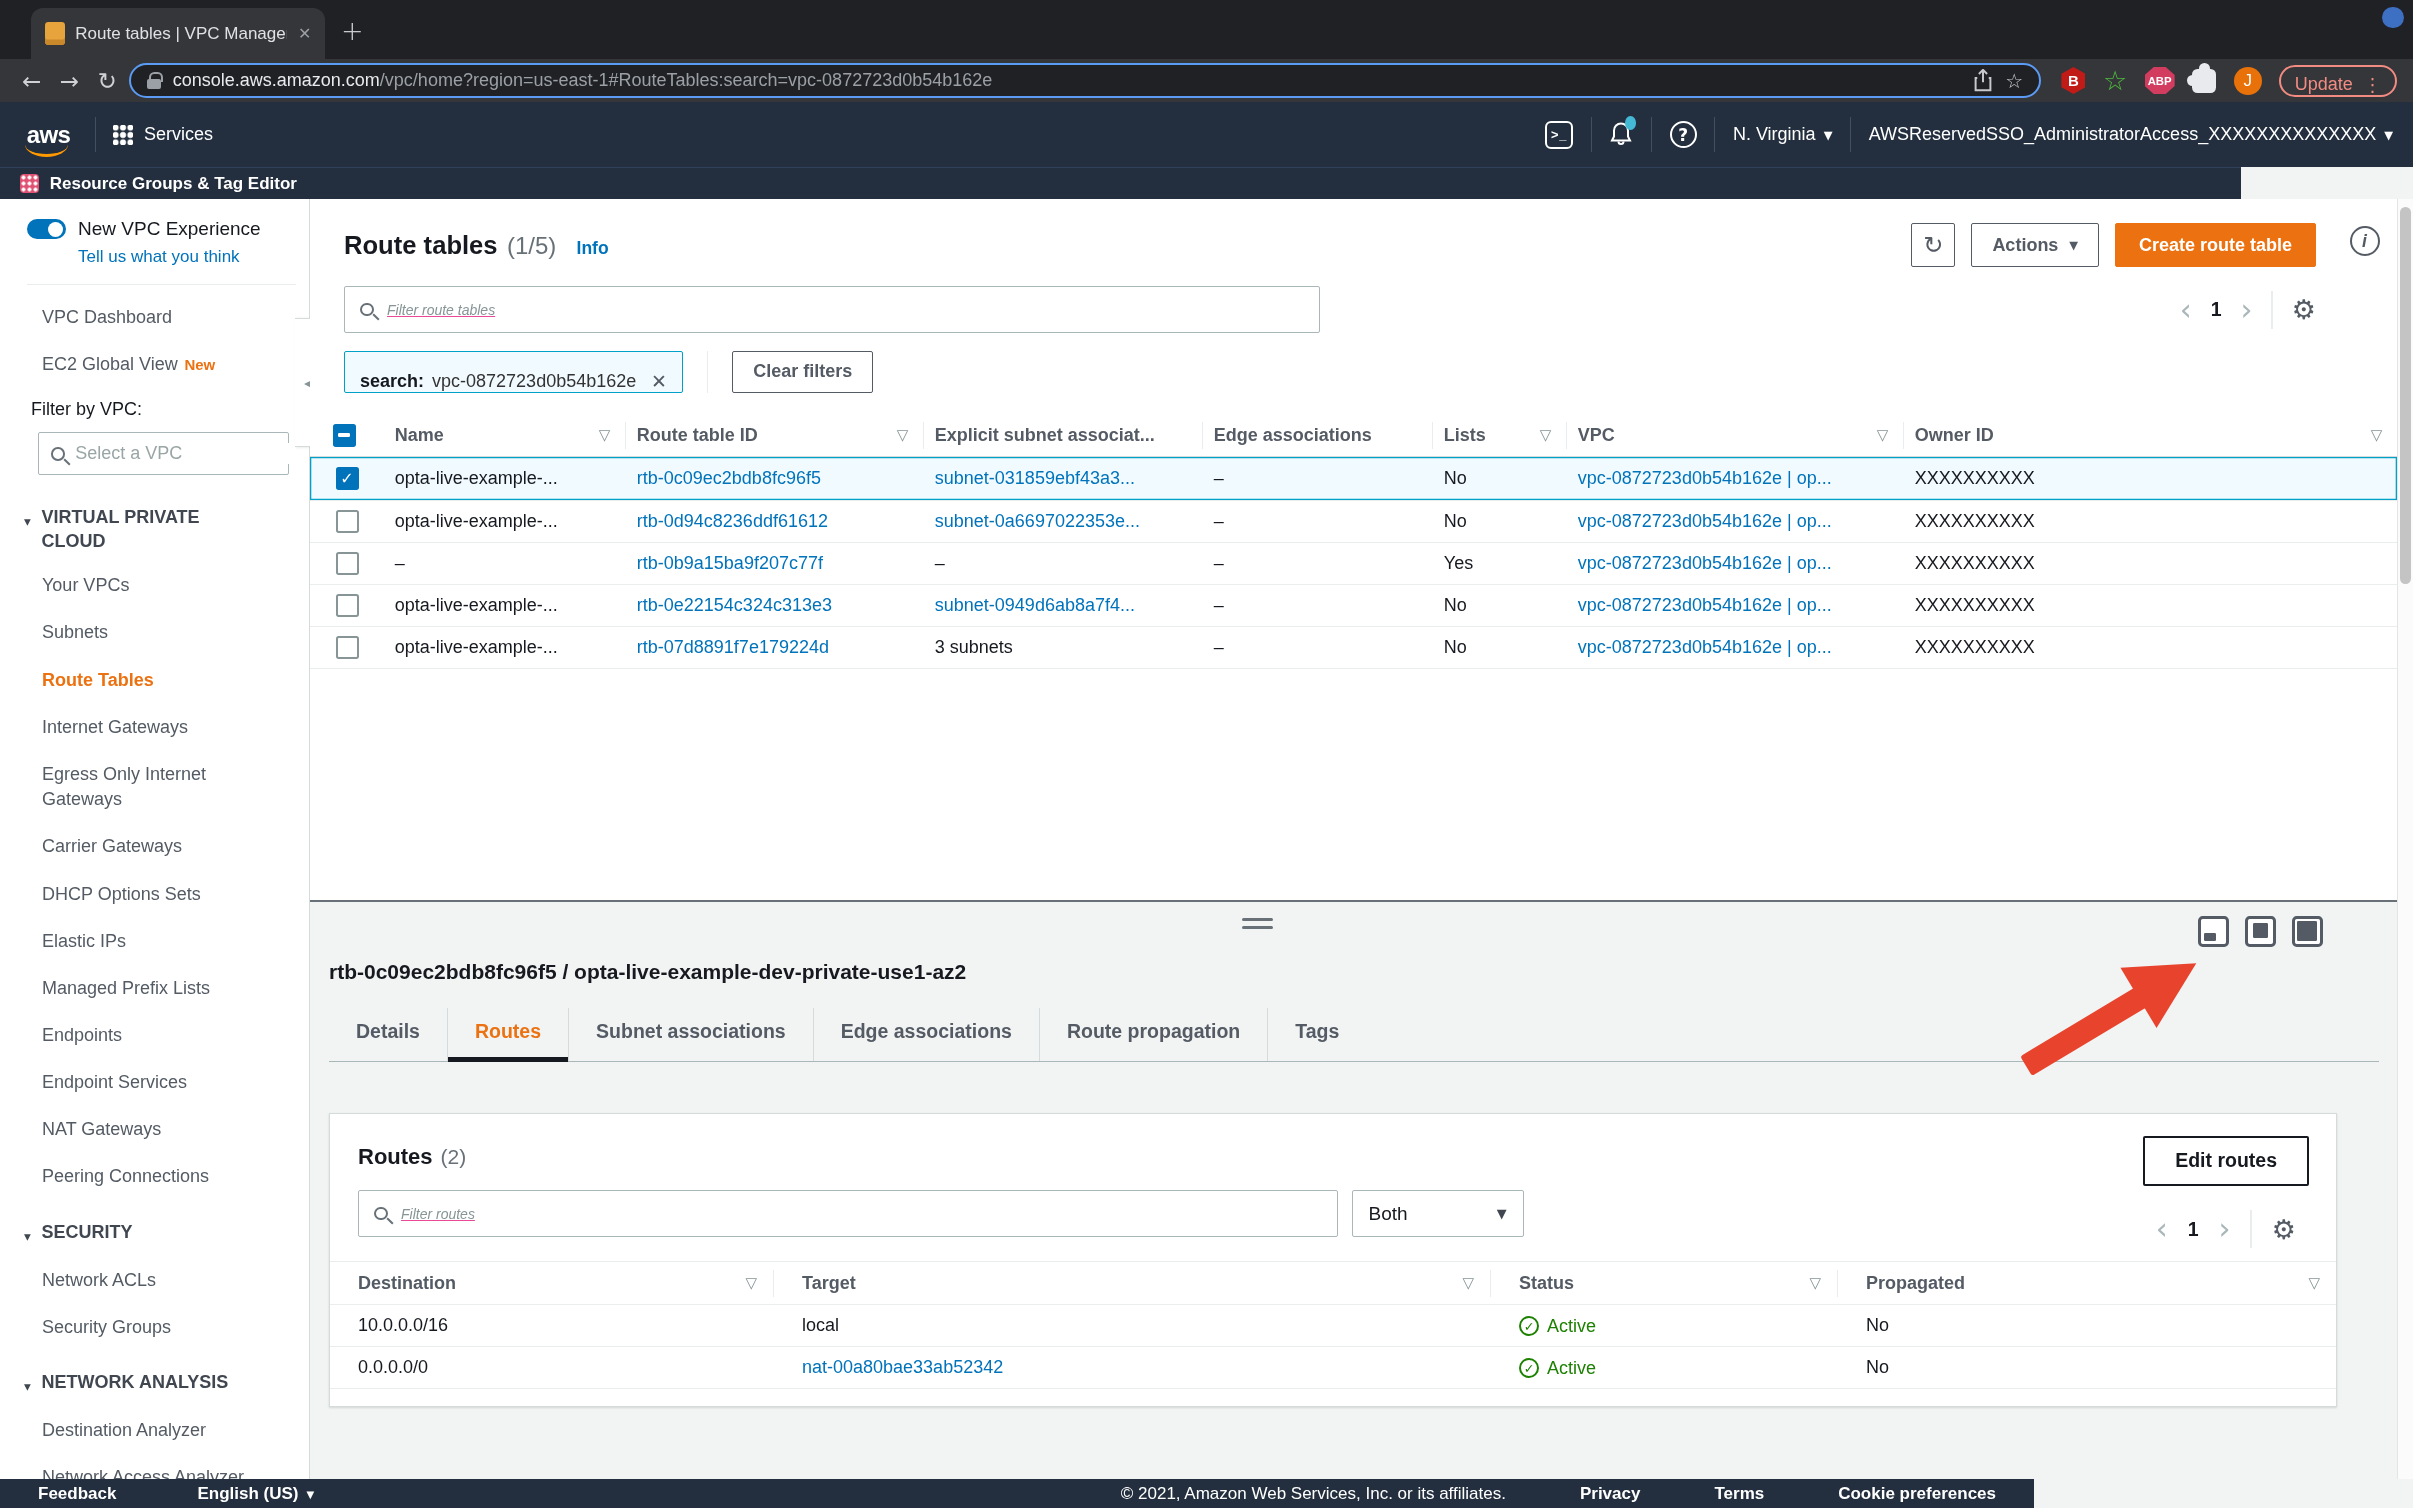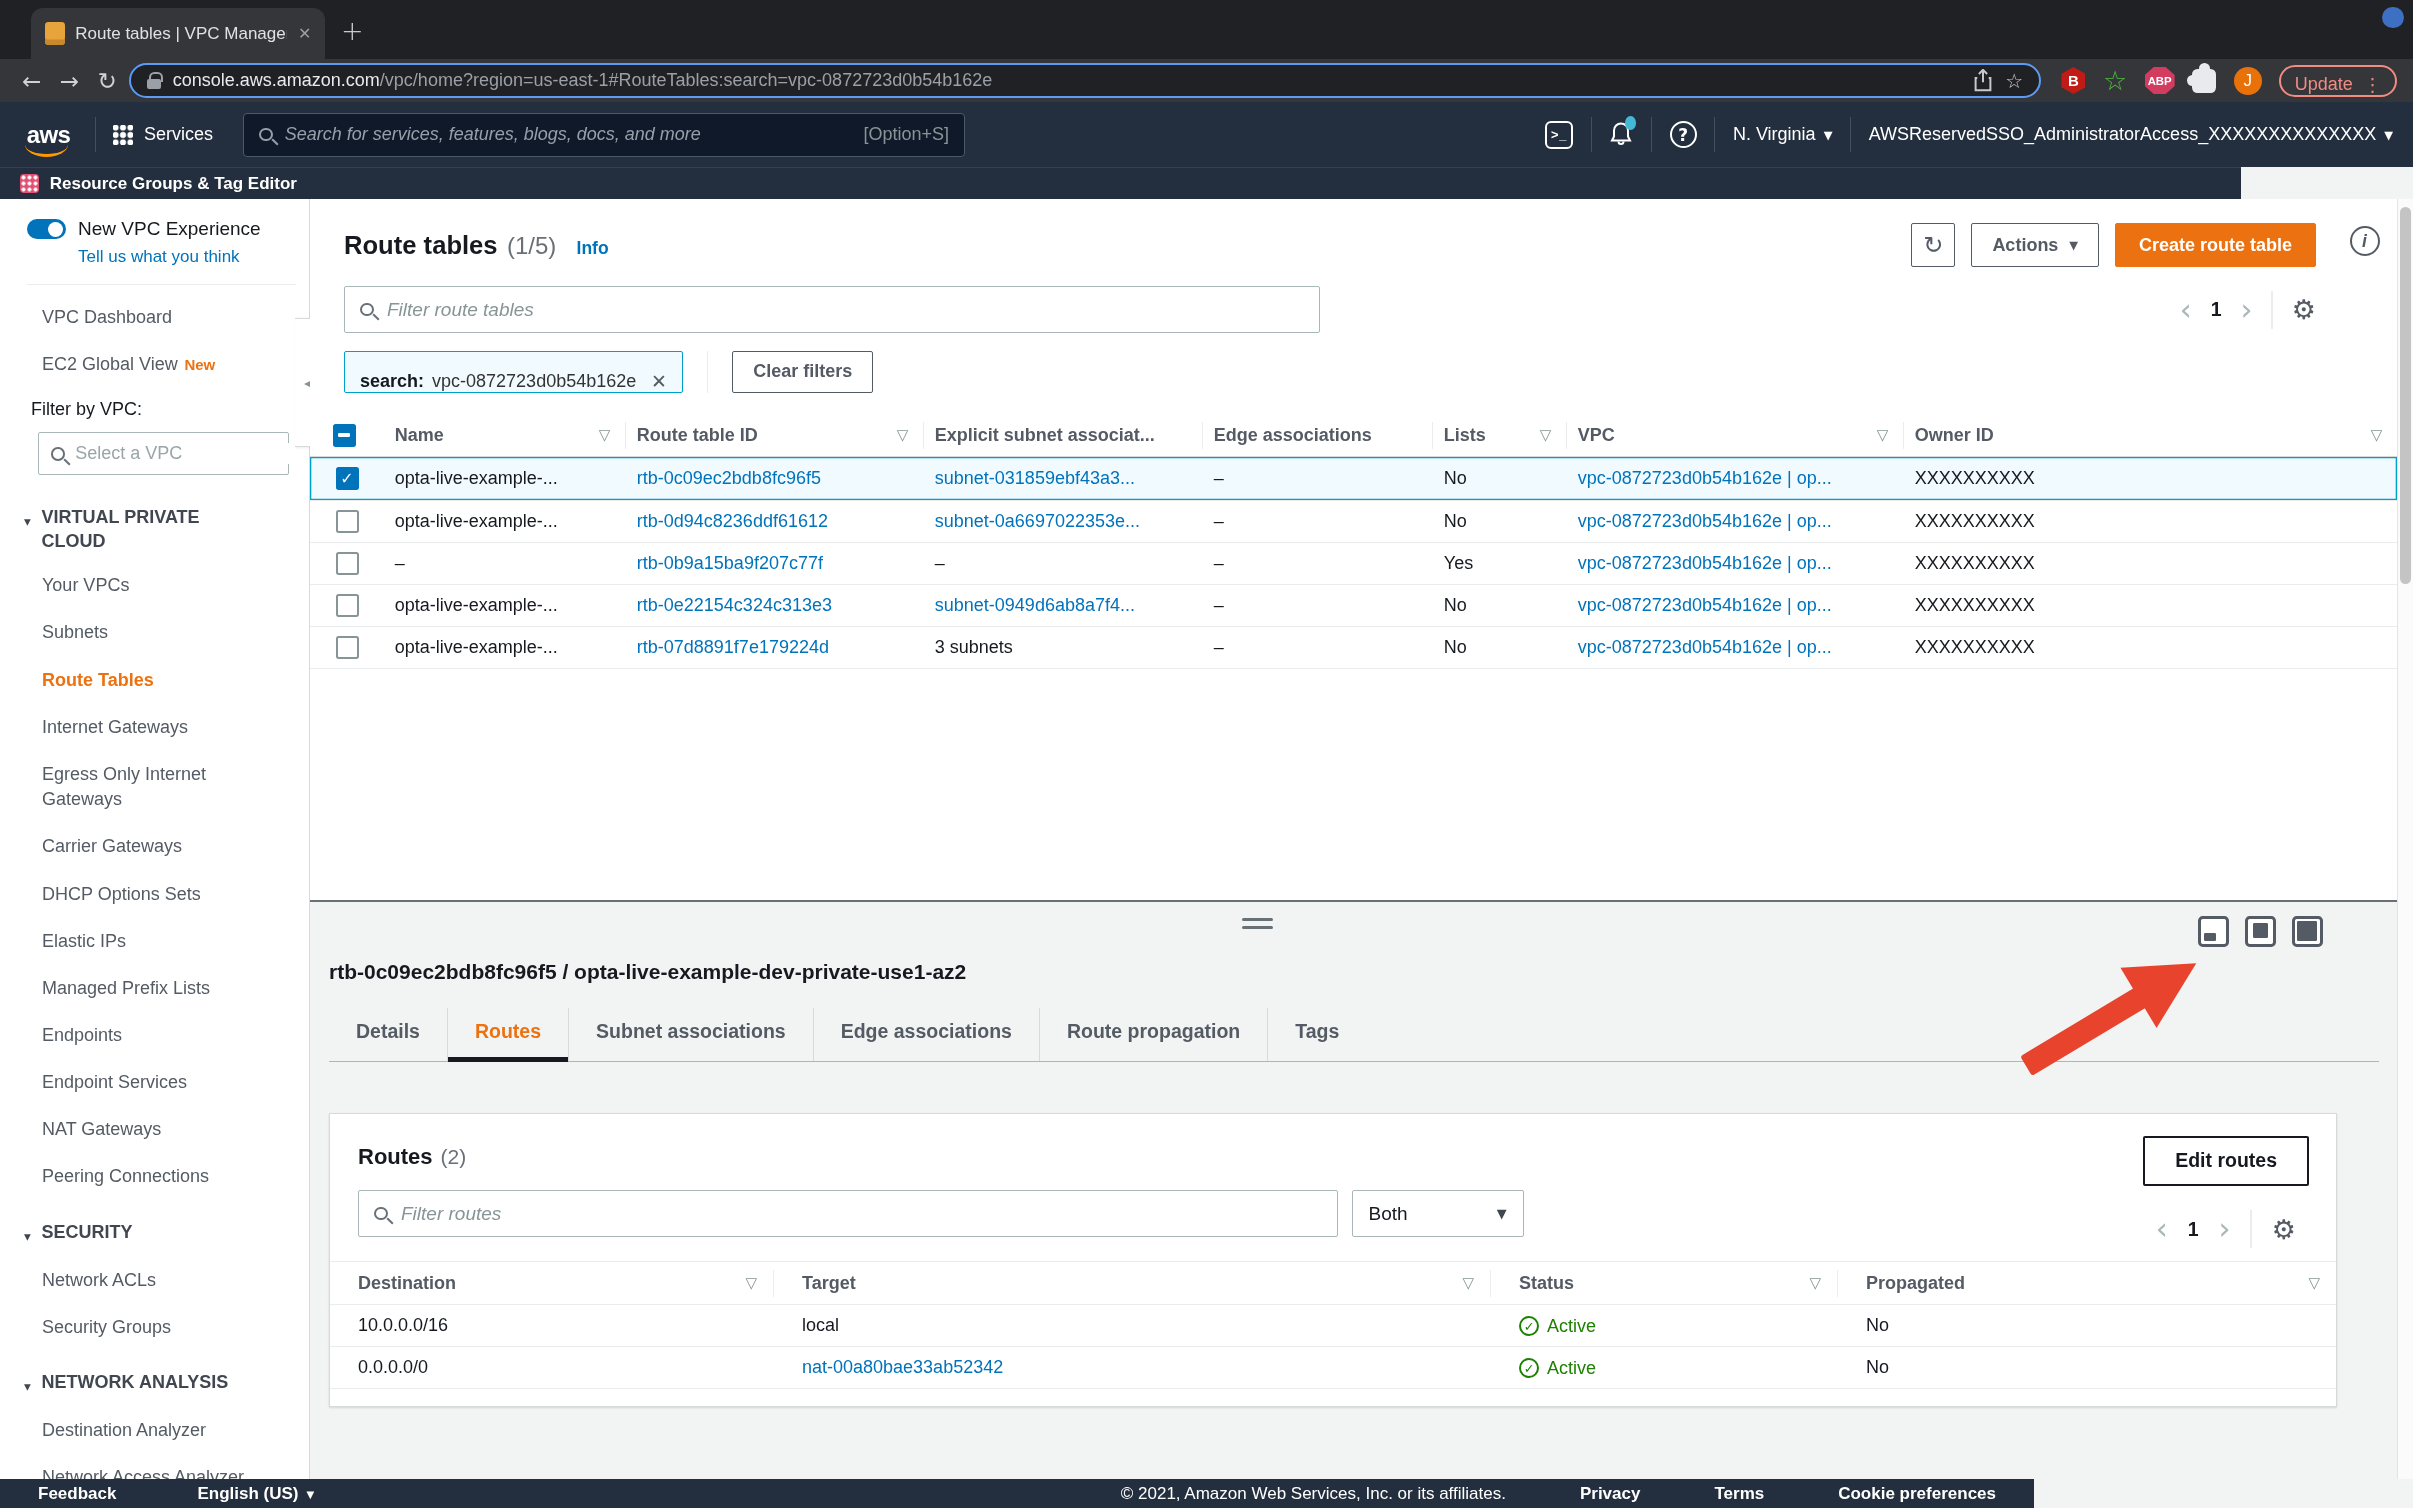--- a/index.html
+++ b/index.html
@@ -87,21 +87,21 @@
   .lc-title .info { font-size:17.5px; color:#0073bb; margin-left:10.8px; font-weight:bold; }
   .lc-actions { margin-left:auto; display:flex; gap:16px; align-items:center; }
   .btn { display:inline-flex; align-items:center; justify-content:center; border-radius:2px; font-weight:bold; font-size:18px; font-family:inherit; background:#fff; cursor:default; }
   .btn.sec { border:1.3px solid #545b64; color:#545b64; height:44px; padding:0 20px; gap:10.8px; }
   .btn.sec .ico { font-size:11.4px; }
   .btn.pri { border:1.3px solid #ec7211; background:#ec7211; color:#fff; height:44px; padding:0 23px; }
   .iconbtn { width:44px; height:44px; border:1.3px solid #545b64; border-radius:2px; background:#fff; color:#545b64; font-size:24px; display:flex; align-items:center; justify-content:center; }
   .infocircle { position:absolute; right:17.5px; top:27px; width:30px; height:30px; border:2px solid #545b64; border-radius:50%; color:#545b64; font-size:17.5px; font-weight:bold; display:flex; align-items:center; justify-content:center; font-style:italic; }
   .lc-filter { display:flex; align-items:center; padding:19px 81px 0 34px; }
   .searchbox { height:47px; border:1.3px solid #aab7b8; border-radius:2px; background:#fff; display:flex; align-items:center; gap:13.5px; padding:0 15px; }
-  .searchbox input { flex:1; border:none; outline:none; font-size:19px; color:#ec4899; font-family:inherit; }
+  .searchbox input { flex:1; border:none; outline:none; font-size:14px; color:#ec4899; font-family:inherit;text-decoration:underline; }
   .searchbox input::placeholder { color:#879596; font-style:italic; }
   .searchbox.big { width:976px; }
   .pager { margin-left:auto; display:flex; align-items:center; gap:19px; }
   .chev { color:#aab7b8; font-size:30px; line-height:1; }
   .pagenum { color:#16191f; font-size:19.5px; font-weight:bold; }
   .pgdiv { width:1.3px; height:38px; background:#eaeded; }
   .gear { color:#545b64; font-size:27px; }
   .lc-chips { display:flex; align-items:center; gap:24px; padding:17.5px 0 0 34px; }
   .chip { height:42px; background:#f1faff; border:1.3px solid #00a1c9; border-radius:2px; display:flex; align-items:flex-end; gap:8px; padding:0 15px; font-size:18px; }
   .chip b { color:#16191f; }
@@ -215,25 +215,20 @@
         <span class="ico">⋮</span>
       </span>
   </div>
 </div>
 
 <div id="awsnav">
   <span class="awslogo">aws</span>
   <span class="vdiv"></span>
   <span class="gridicon"></span>
   <span class="navlabel">Services</span>
-  <div class="awssearch">
-    <span class="mag"></span>
-    <input placeholder="Search for services, features, blogs, docs, and more" style="">
-    <span class="shortcut">[Option+S]</span>
-  </div>
   <div class="navright">
     <span class="cloudshell">&gt;_</span>
     <span class="vdiv"></span>
     <span class="bellwrap">
       <svg width="24" height="27" viewBox="0 0 24 26">
           <g fill="none" stroke="#fff" stroke-width="2">
             <path d="M12 3 a7 7 0 0 1 7 7 v6 l2 4 h-18 l2-4 v-6 a7 7 0 0 1 7-7z"></path>
             <path d="M9.5 21 a2.5 2.5 0 0 0 5 0"></path>
           </g>
         </svg>

